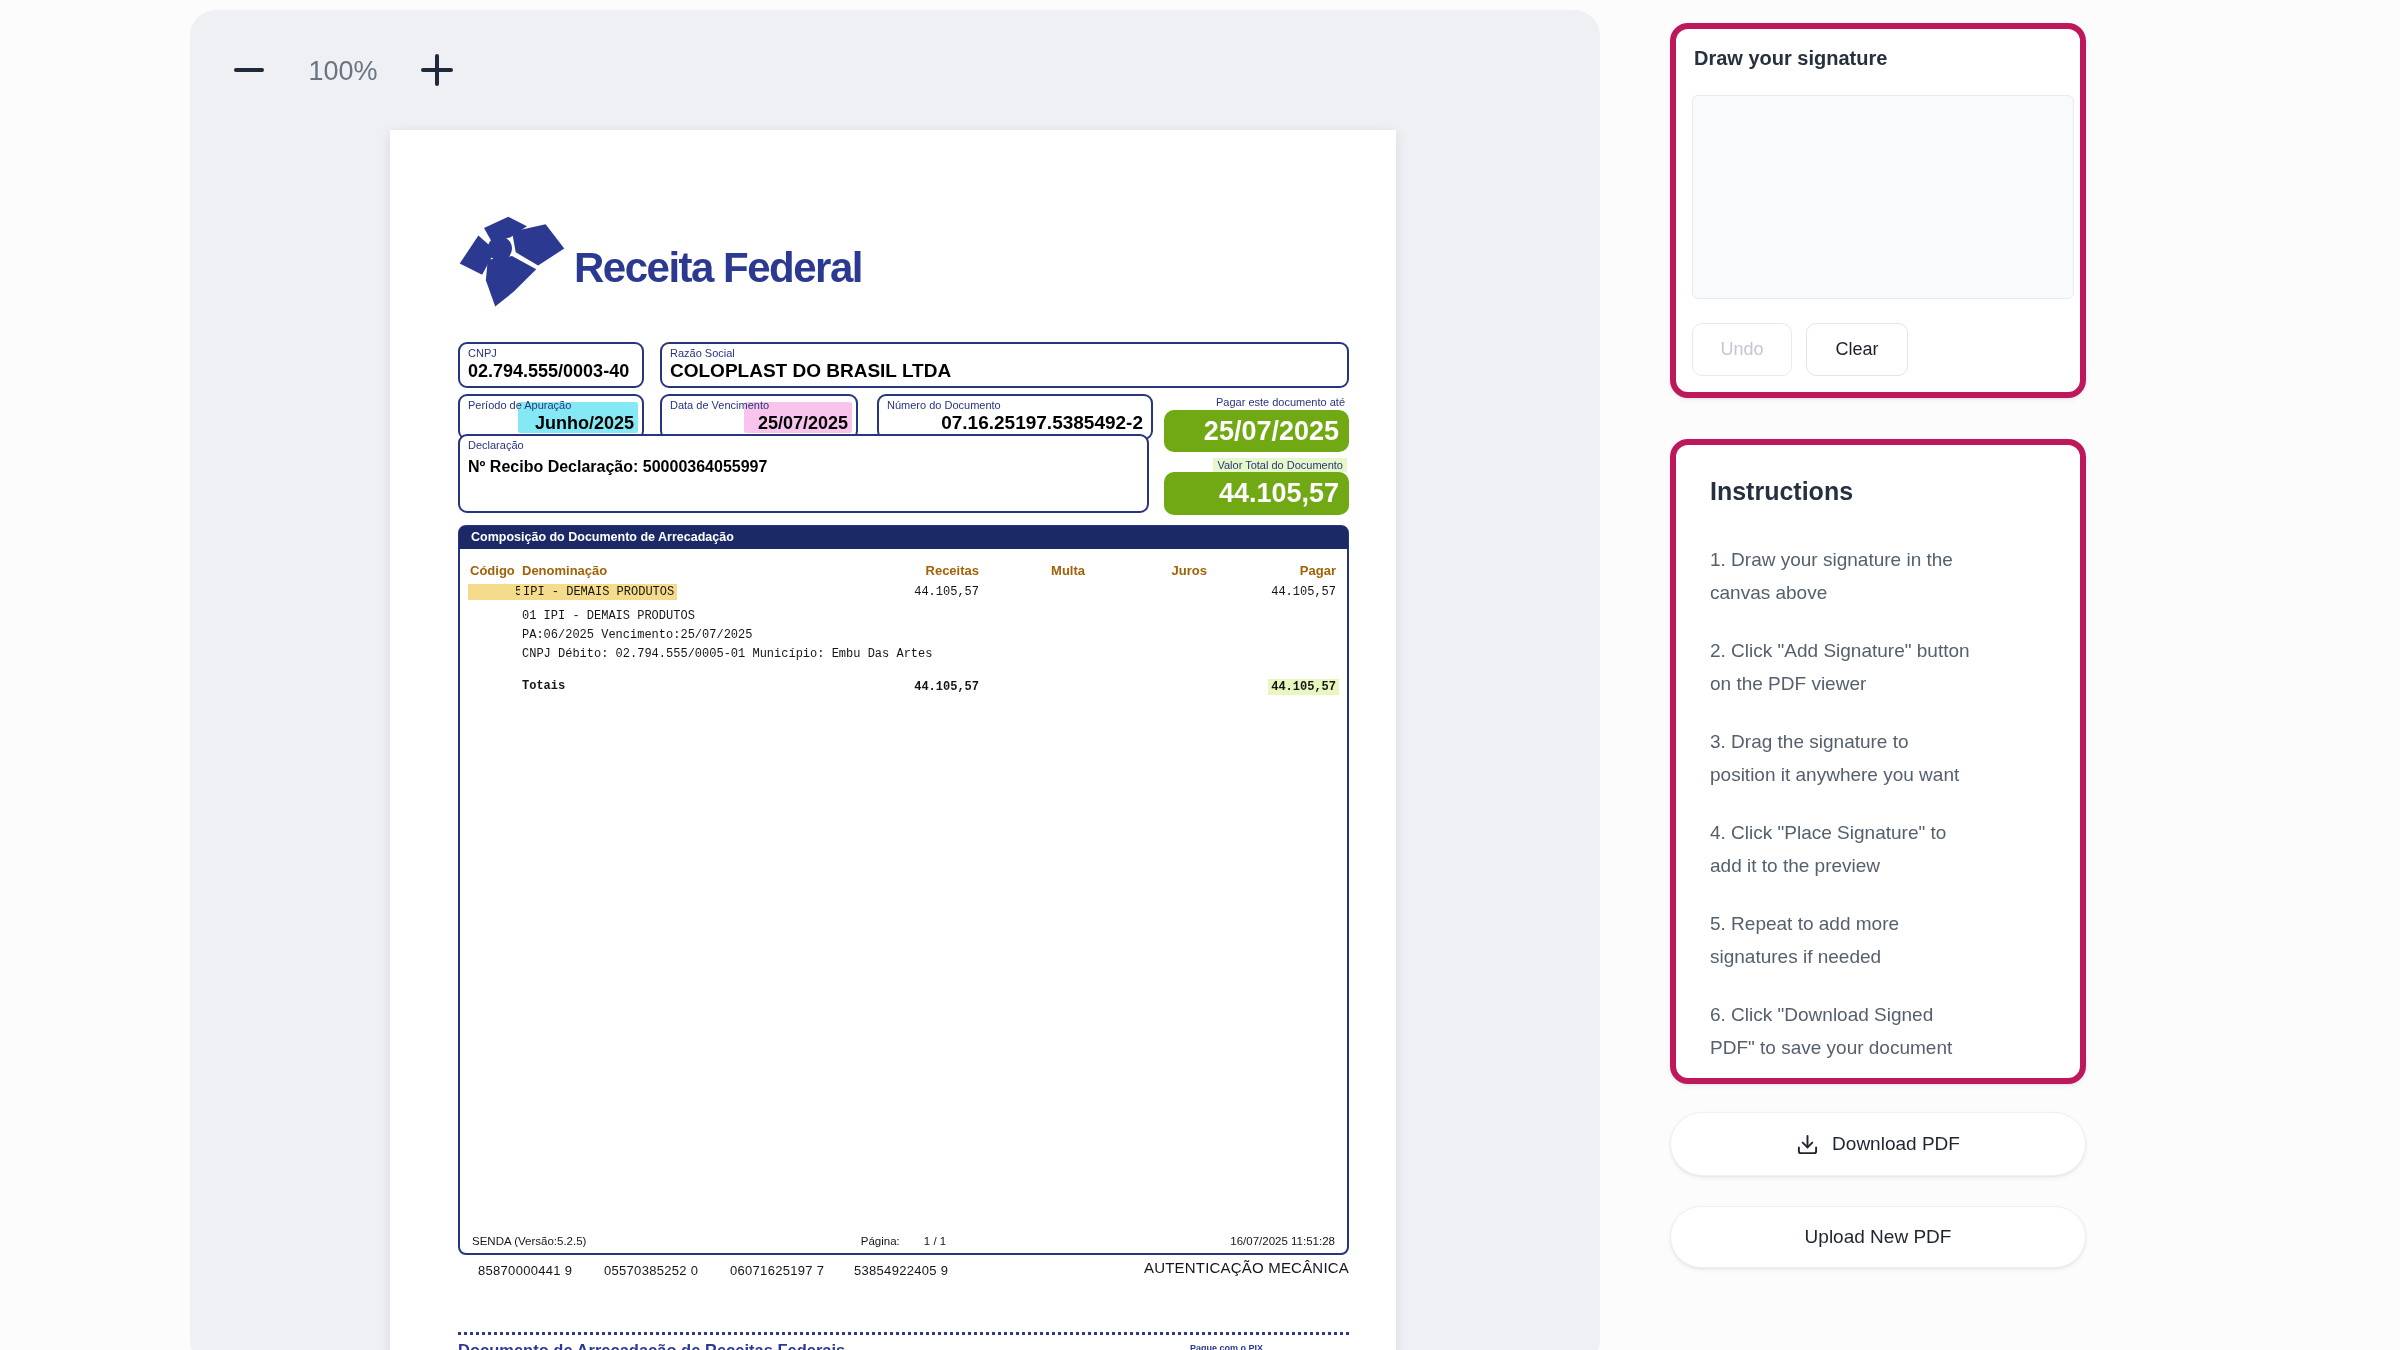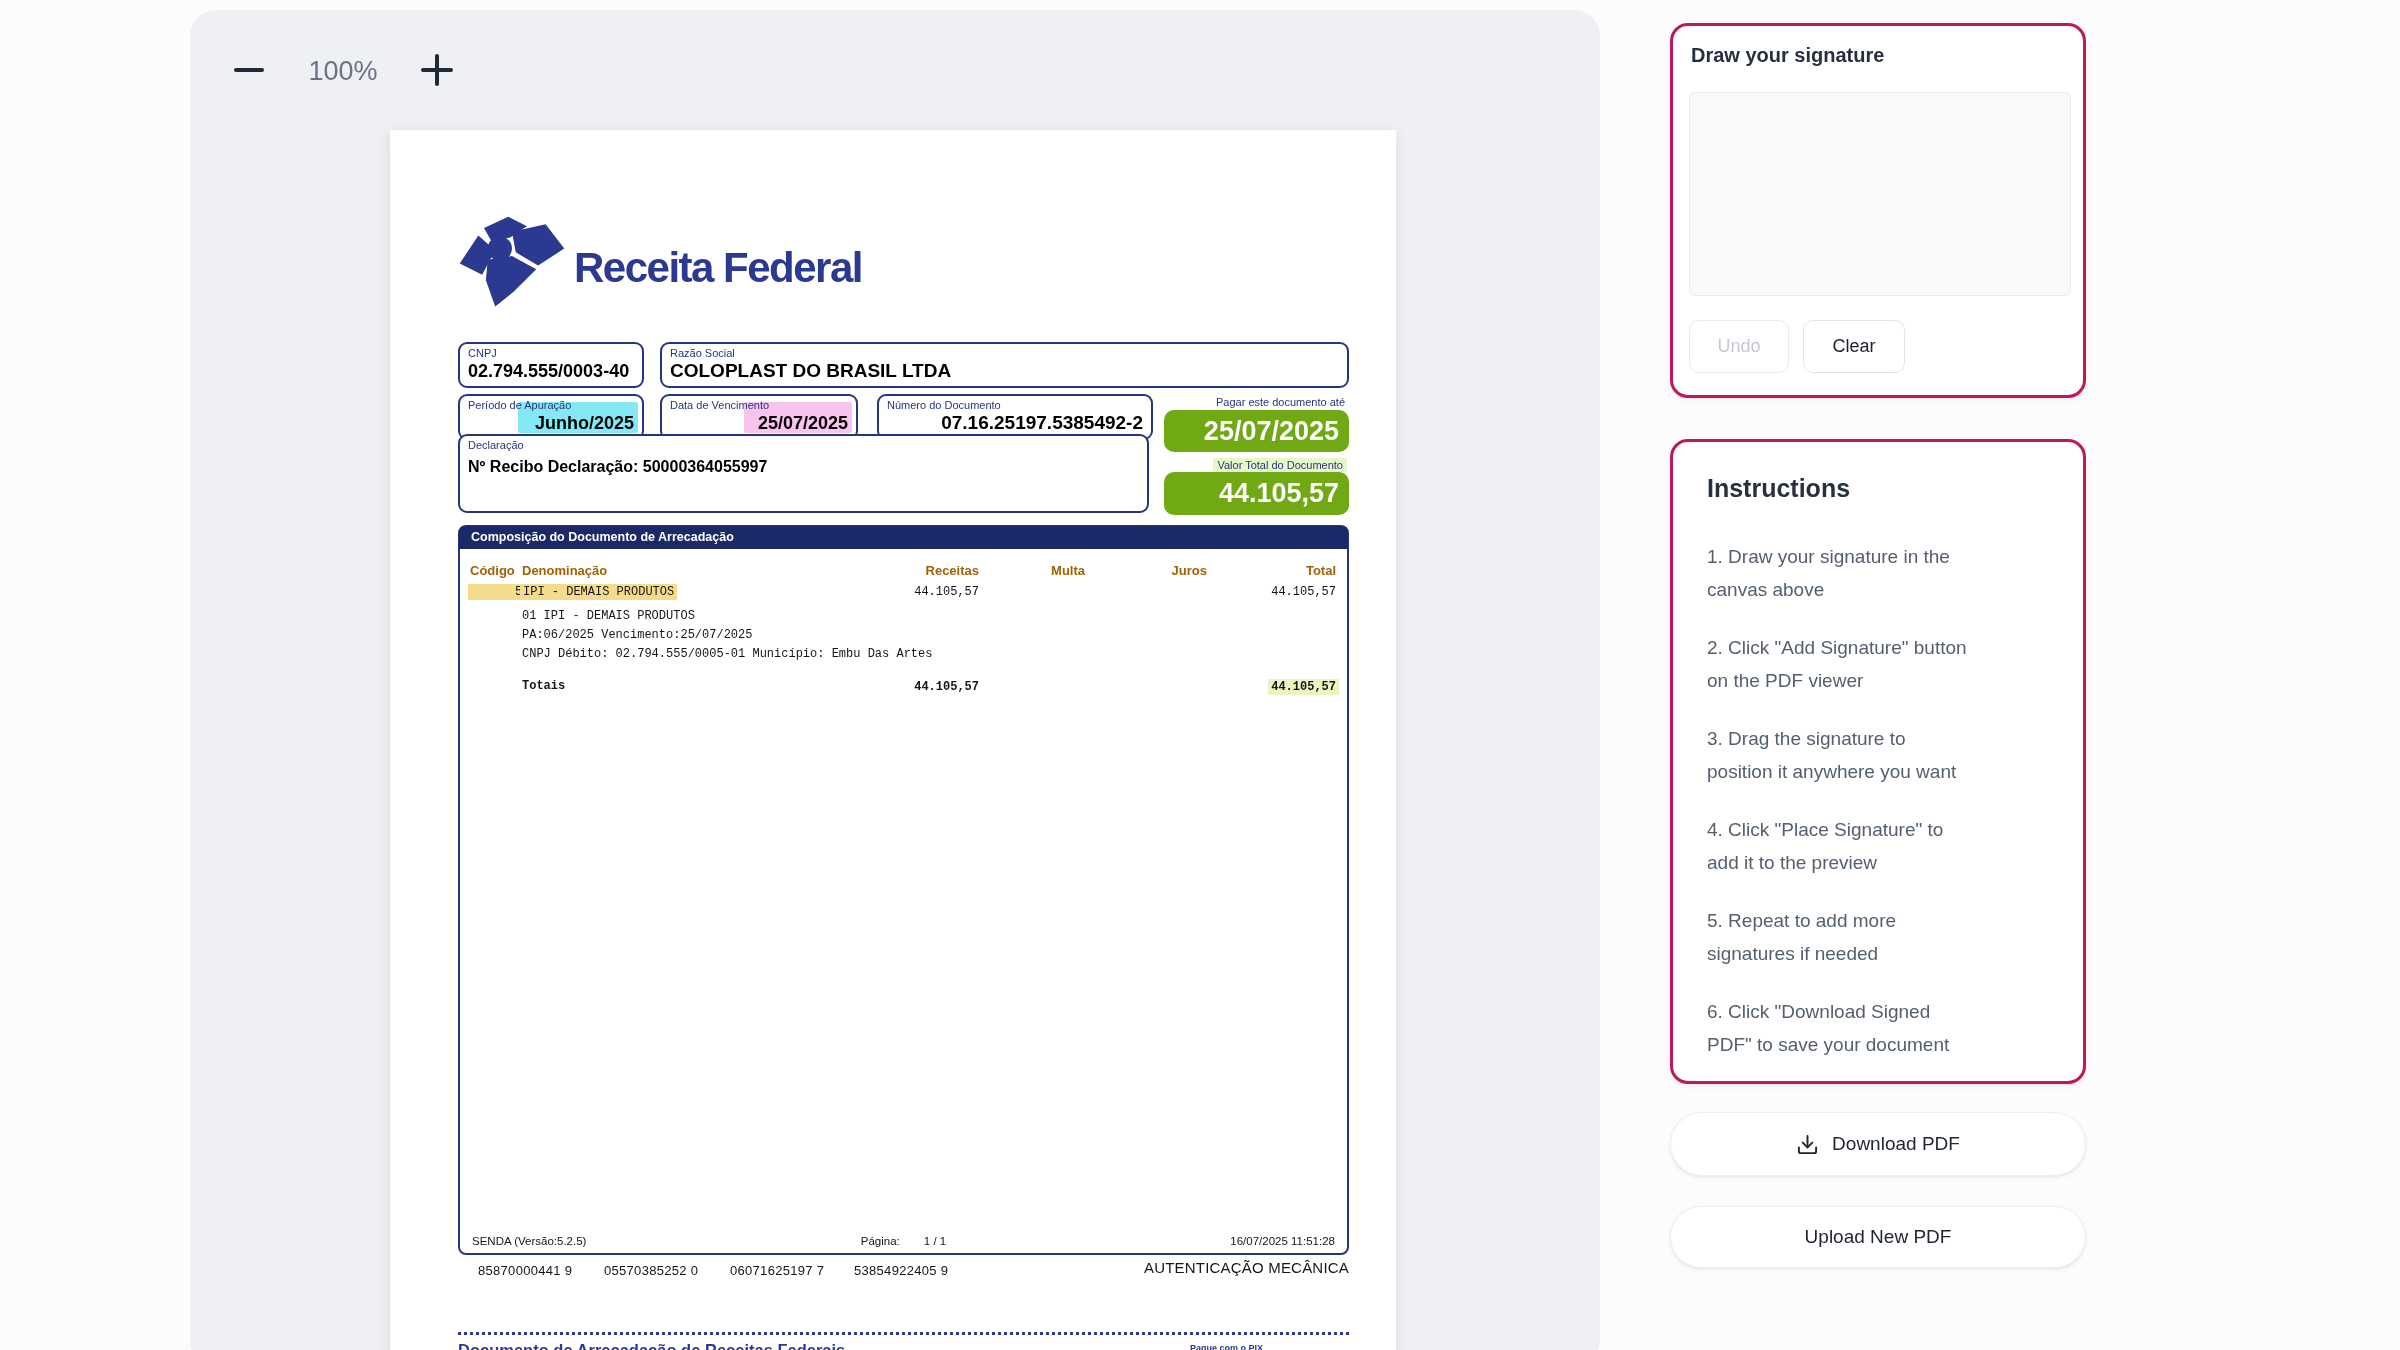--- a/index.html
+++ b/index.html
@@ -54,21 +54,21 @@
   .hl-lime{ background:#e9f6c0; padding:1px 3px; }
   .tbl-footer-item{ position:absolute; bottom:6px; font-size:11.5px; color:#14141c; }
   .pagina-wrap{ left:50%; transform:translateX(-50%); display:flex; gap:24px;text-align:center; }
   .barcode-num{ position:absolute; top:1133px; font-size:13px; color:#14141c; letter-spacing:.3px; }
   .auth-label{ right:47px; top:1129px; font-size:15px; color:#15151f; letter-spacing:.2px; }
   .dashed-sep{ position:absolute; left:68px; right:47px; top:1202px; border-top:3px dotted #2b3990; }
   .next-title{ left:68px; top:1211px; font-size:16.5px; font-weight:700; color:#2b3990; }
   .next-pix{ left:800px; top:1213px; font-size:9px; font-weight:700; color:#2b3990; }
   
   .card{
-    position:absolute; left:1670px; width:416px; background:#fff; border:3px solid #be185d;
+    position:absolute; left:1670px; width:416px; background:#fff; border:6px solid #be185d;
     border-radius:18px; box-shadow:0 1px 2px rgba(16,24,40,.05), 0 2px 6px rgba(16,24,40,.06);
   }
   .sig-card{ top:23px; height:375px; }
   .sig-title{ position:absolute; left:18px; top:18px; font-size:20px; font-weight:600; color:#26303e; }
   .sig-canvas{ position:absolute; left:16px; top:66px; width:382px; height:204px; background:#f8fafc; border:1px solid #e7ebf0; border-radius:6px; cursor:crosshair; }
   .sig-btn{ position:absolute; top:294px; height:53px; border-radius:10px; border:1px solid #e9eaee; background:#fff; font-size:18px; font-weight:500; font-family:"Liberation Sans",sans-serif; cursor:pointer; }
   .undo-btn{ left:16px; width:100px; color:#c2c7d1; }
   .clear-btn{ left:130px; width:102px; color:#1c212b; border-color:#e2e4e9; }
   .instr-card{ top:439px; height:645px; }
   .instr-title{ position:absolute; left:34px; top:32px; font-size:25px; font-weight:700; color:#26303e; }
@@ -155,21 +155,21 @@
     <div class="green-box" style="top:342px; height:43px; line-height:43px;">44.105,57</div>
 
     <div class="fieldbox table-box">
       <div class="table-bar">Composição do Documento de Arrecadação</div>
 
       <span class="colhead" style="left:10px;">Código</span>
       <span class="colhead" style="left:62px;">Denominação</span>
       <span class="colhead r-span" style="width:519px;">Receitas</span>
       <span class="colhead r-span" style="width:625px;">Multa</span>
       <span class="colhead r-span" style="width:747px;">Juros</span>
-      <span class="colhead r-span" style="width:876px;">Total</span>
+      <span class="colhead r-span" style="width:876px;">Pagar</span>
 
       <span class="abs mono hl-yellow" style="left:8px; top:57px;padding-left:47px;">5123</span>
       <span class="abs mono hl-yellow" style="left:60px; top:57px;">IPI - DEMAIS PRODUTOS</span>
       <span class="abs mono r-span" style="top:58px; width:519px;">44.105,57</span>
       <span class="abs mono r-span" style="top:58px; width:876px;">44.105,57</span>
 
       <span class="abs mono" style="left:62px; top:82px;">01 IPI - DEMAIS PRODUTOS</span>
       <span class="abs mono" style="left:62px; top:101px;">PA:06/2025 Vencimento:25/07/2025</span>
       <span class="abs mono" style="left:62px; top:120px;">CNPJ Débito: 02.794.555/0005-01 Município: Embu Das Artes</span>
 

